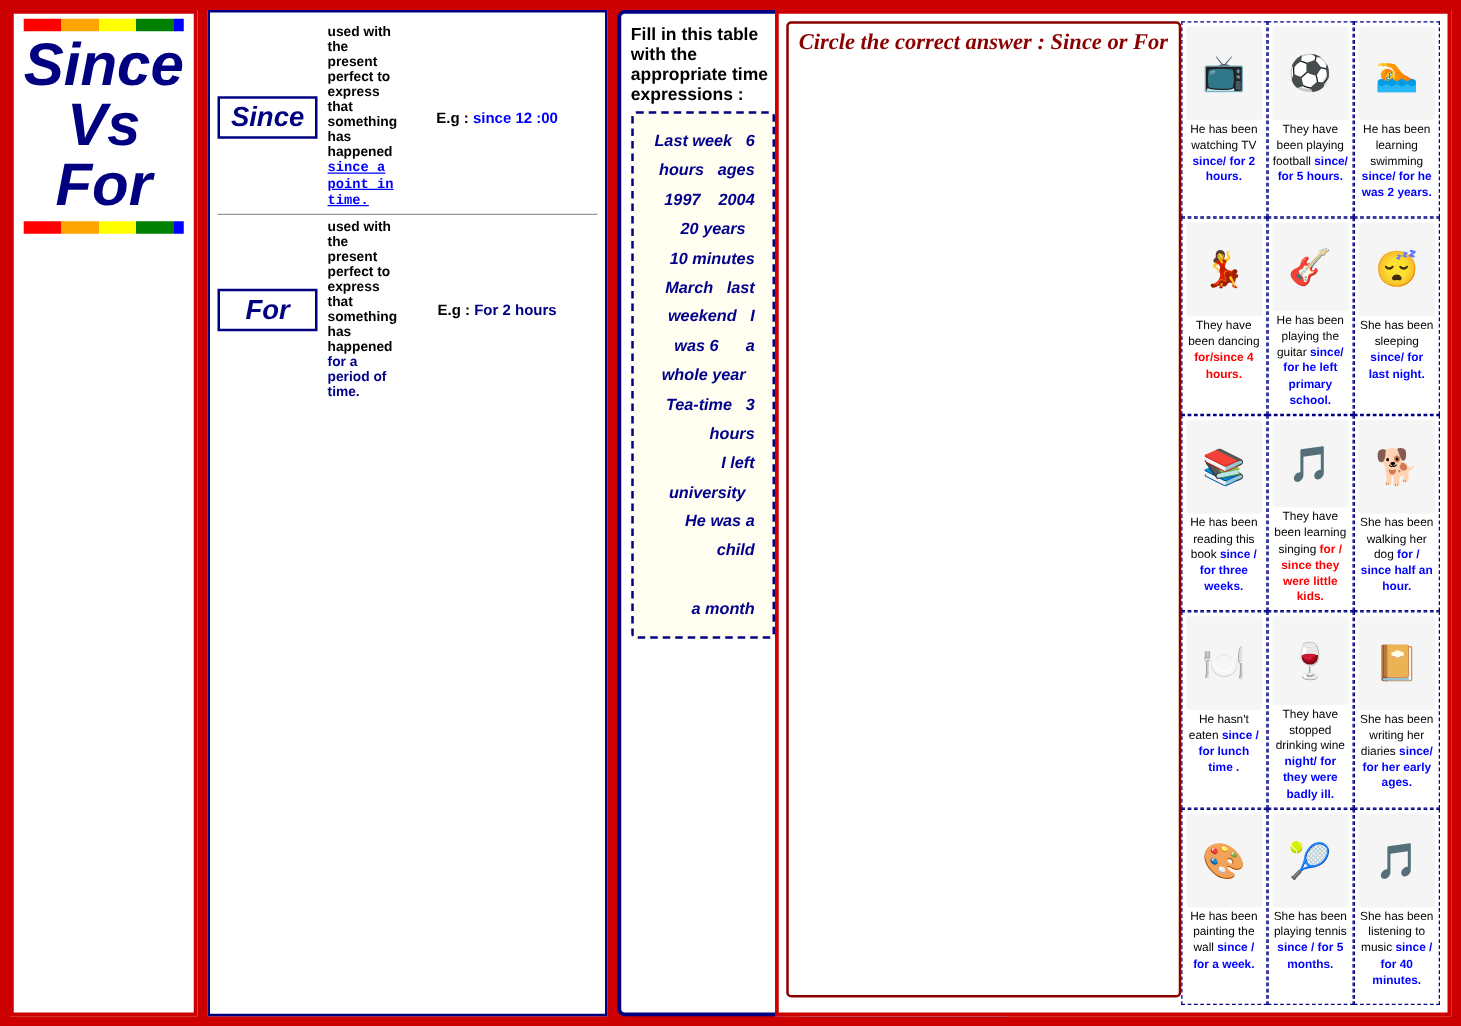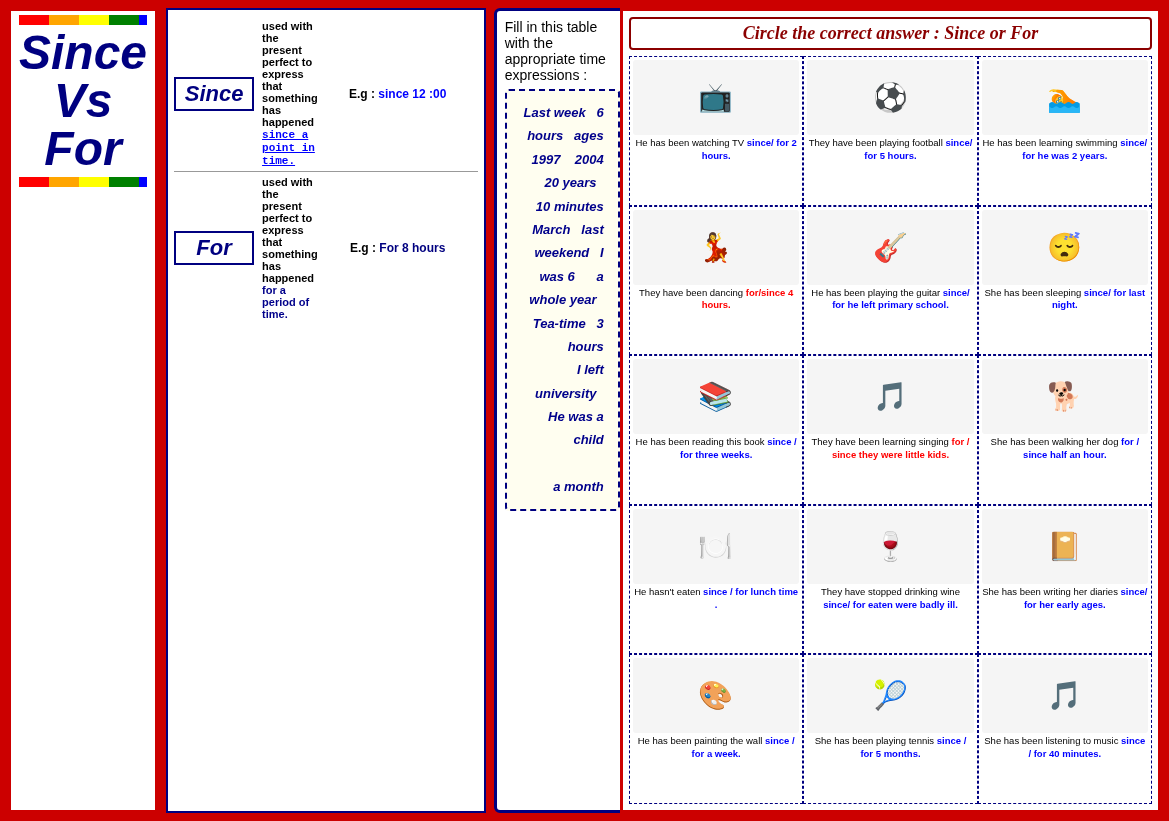--- a/index.html
+++ b/index.html
@@ -109,21 +109,21 @@
     .example-for { color: navy; }
 
     .fill-box {
       background: white;
       border: 3px solid navy;
       border-radius: 6px;
       padding: 8px;
     }
     .fill-title {
       font-size: 14px;
-      font-weight: normal;
+      font-weight: bold;
       color: black;
       margin-bottom: 6px;
     }
     .fill-words-area {
       border: 2px dashed navy;
       border-radius: 4px;
       background: #fffef0;
       padding: 10px 14px;
       font-size: 13px;
       font-style: italic;
@@ -176,21 +176,21 @@
       border-right: 2px dashed navy;
     }
 
     
     .right-panel {
       flex: 1;
       background: white;
       border: 3px solid #cc0000;
       margin: 8px 8px 8px 0;
       display: flex;
-      flex-direction: column;
+      flex-direction: row;
       padding: 6px;
       overflow: hidden;
     }
     .right-title {
       border: 2px solid #8B0000;
       border-radius: 4px;
       text-align: center;
       font-size: 18px;
       font-weight: bold;
       font-style: italic;
@@ -259,21 +259,21 @@
         E.g : <span class="example-since">since 12 :00</span>
       </div>
     </div>
     <div class="def-row">
       <div class="def-word">For</div>
       <div class="def-text">
         used with the present perfect to<br>express that something has happened<br>
         <span class="underline-for">for a period of time.</span>
       </div>
       <div class="def-example">
-        E.g : <span class="example-for">For  8  hours</span>
+        E.g : <span class="example-for">For  2  hours</span>
       </div>
     </div>
   </div>
 
   <div class="fill-box">
     <div class="fill-title">Fill in this table with the appropriate time expressions :</div>
     <div class="fill-words-area">
       Last week &nbsp; 6 hours &nbsp; ages &nbsp; 1997 &nbsp;&nbsp; 2004 &nbsp;&nbsp; 20 years &nbsp; 10 minutes<br>
       &nbsp;March &nbsp; last weekend &nbsp; I was 6 &nbsp;&nbsp;&nbsp;&nbsp; a whole year &nbsp; Tea-time &nbsp; 3 hours<br>
       &nbsp;&nbsp;&nbsp;&nbsp;&nbsp;&nbsp;&nbsp;&nbsp;&nbsp;&nbsp; I left university &nbsp; He was a child<br>
@@ -335,21 +335,21 @@
       <div class="cell-image">🐕</div>
       <div class="cell-text">She  has been walking her dog <span class="blue-bold">for / since half an hour.</span></div>
     </div>
 
     <div class="grid-cell">
       <div class="cell-image">🍽️</div>
       <div class="cell-text">He hasn't  eaten <span class="blue-bold">since / for lunch time .</span></div>
     </div>
     <div class="grid-cell">
       <div class="cell-image">🍷</div>
-      <div class="cell-text">They have stopped drinking wine <span class="blue-bold">since/ for eaten were badly ill.</span></div>
+      <div class="cell-text">They have stopped drinking wine <span class="blue-bold">night/ for they were badly ill.</span></div>
     </div>
     <div class="grid-cell">
       <div class="cell-image">📔</div>
       <div class="cell-text">She has been writing her diaries <span class="blue-bold">since/ for her early ages.</span></div>
     </div>
 
     <div class="grid-cell">
       <div class="cell-image">🎨</div>
       <div class="cell-text">He has been painting the wall <span class="blue-bold">since / for a week.</span></div>
     </div>

